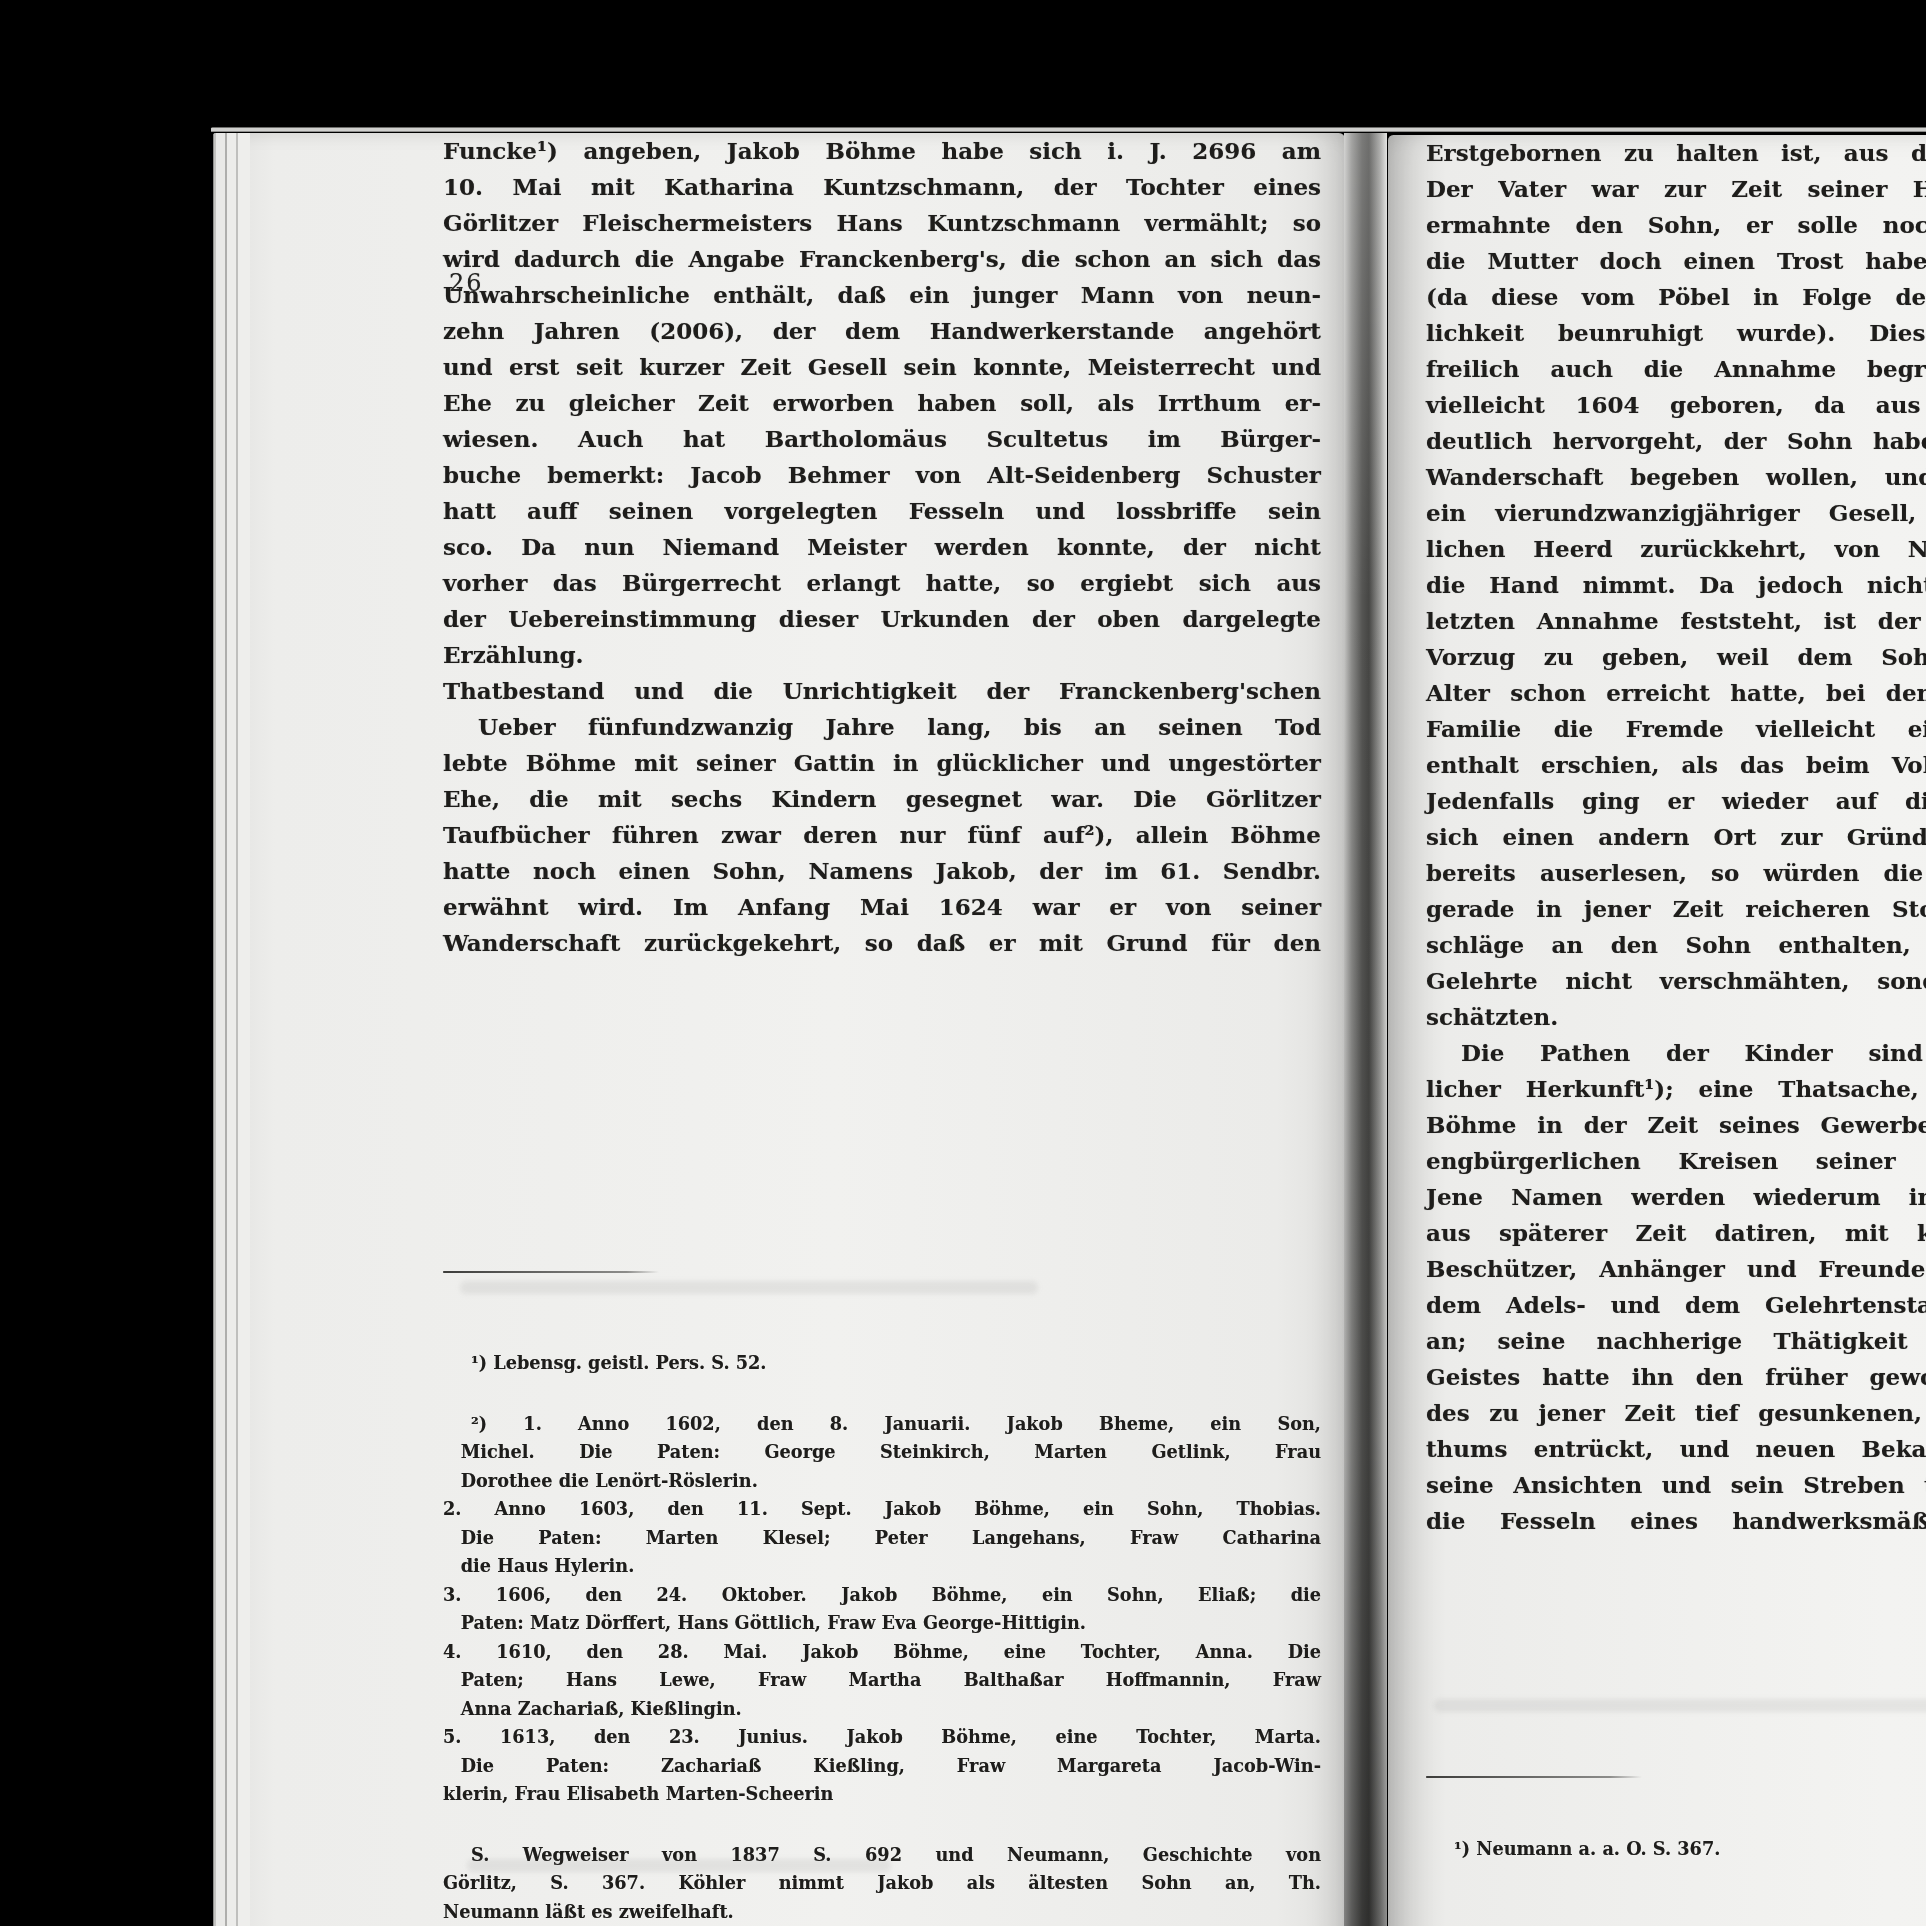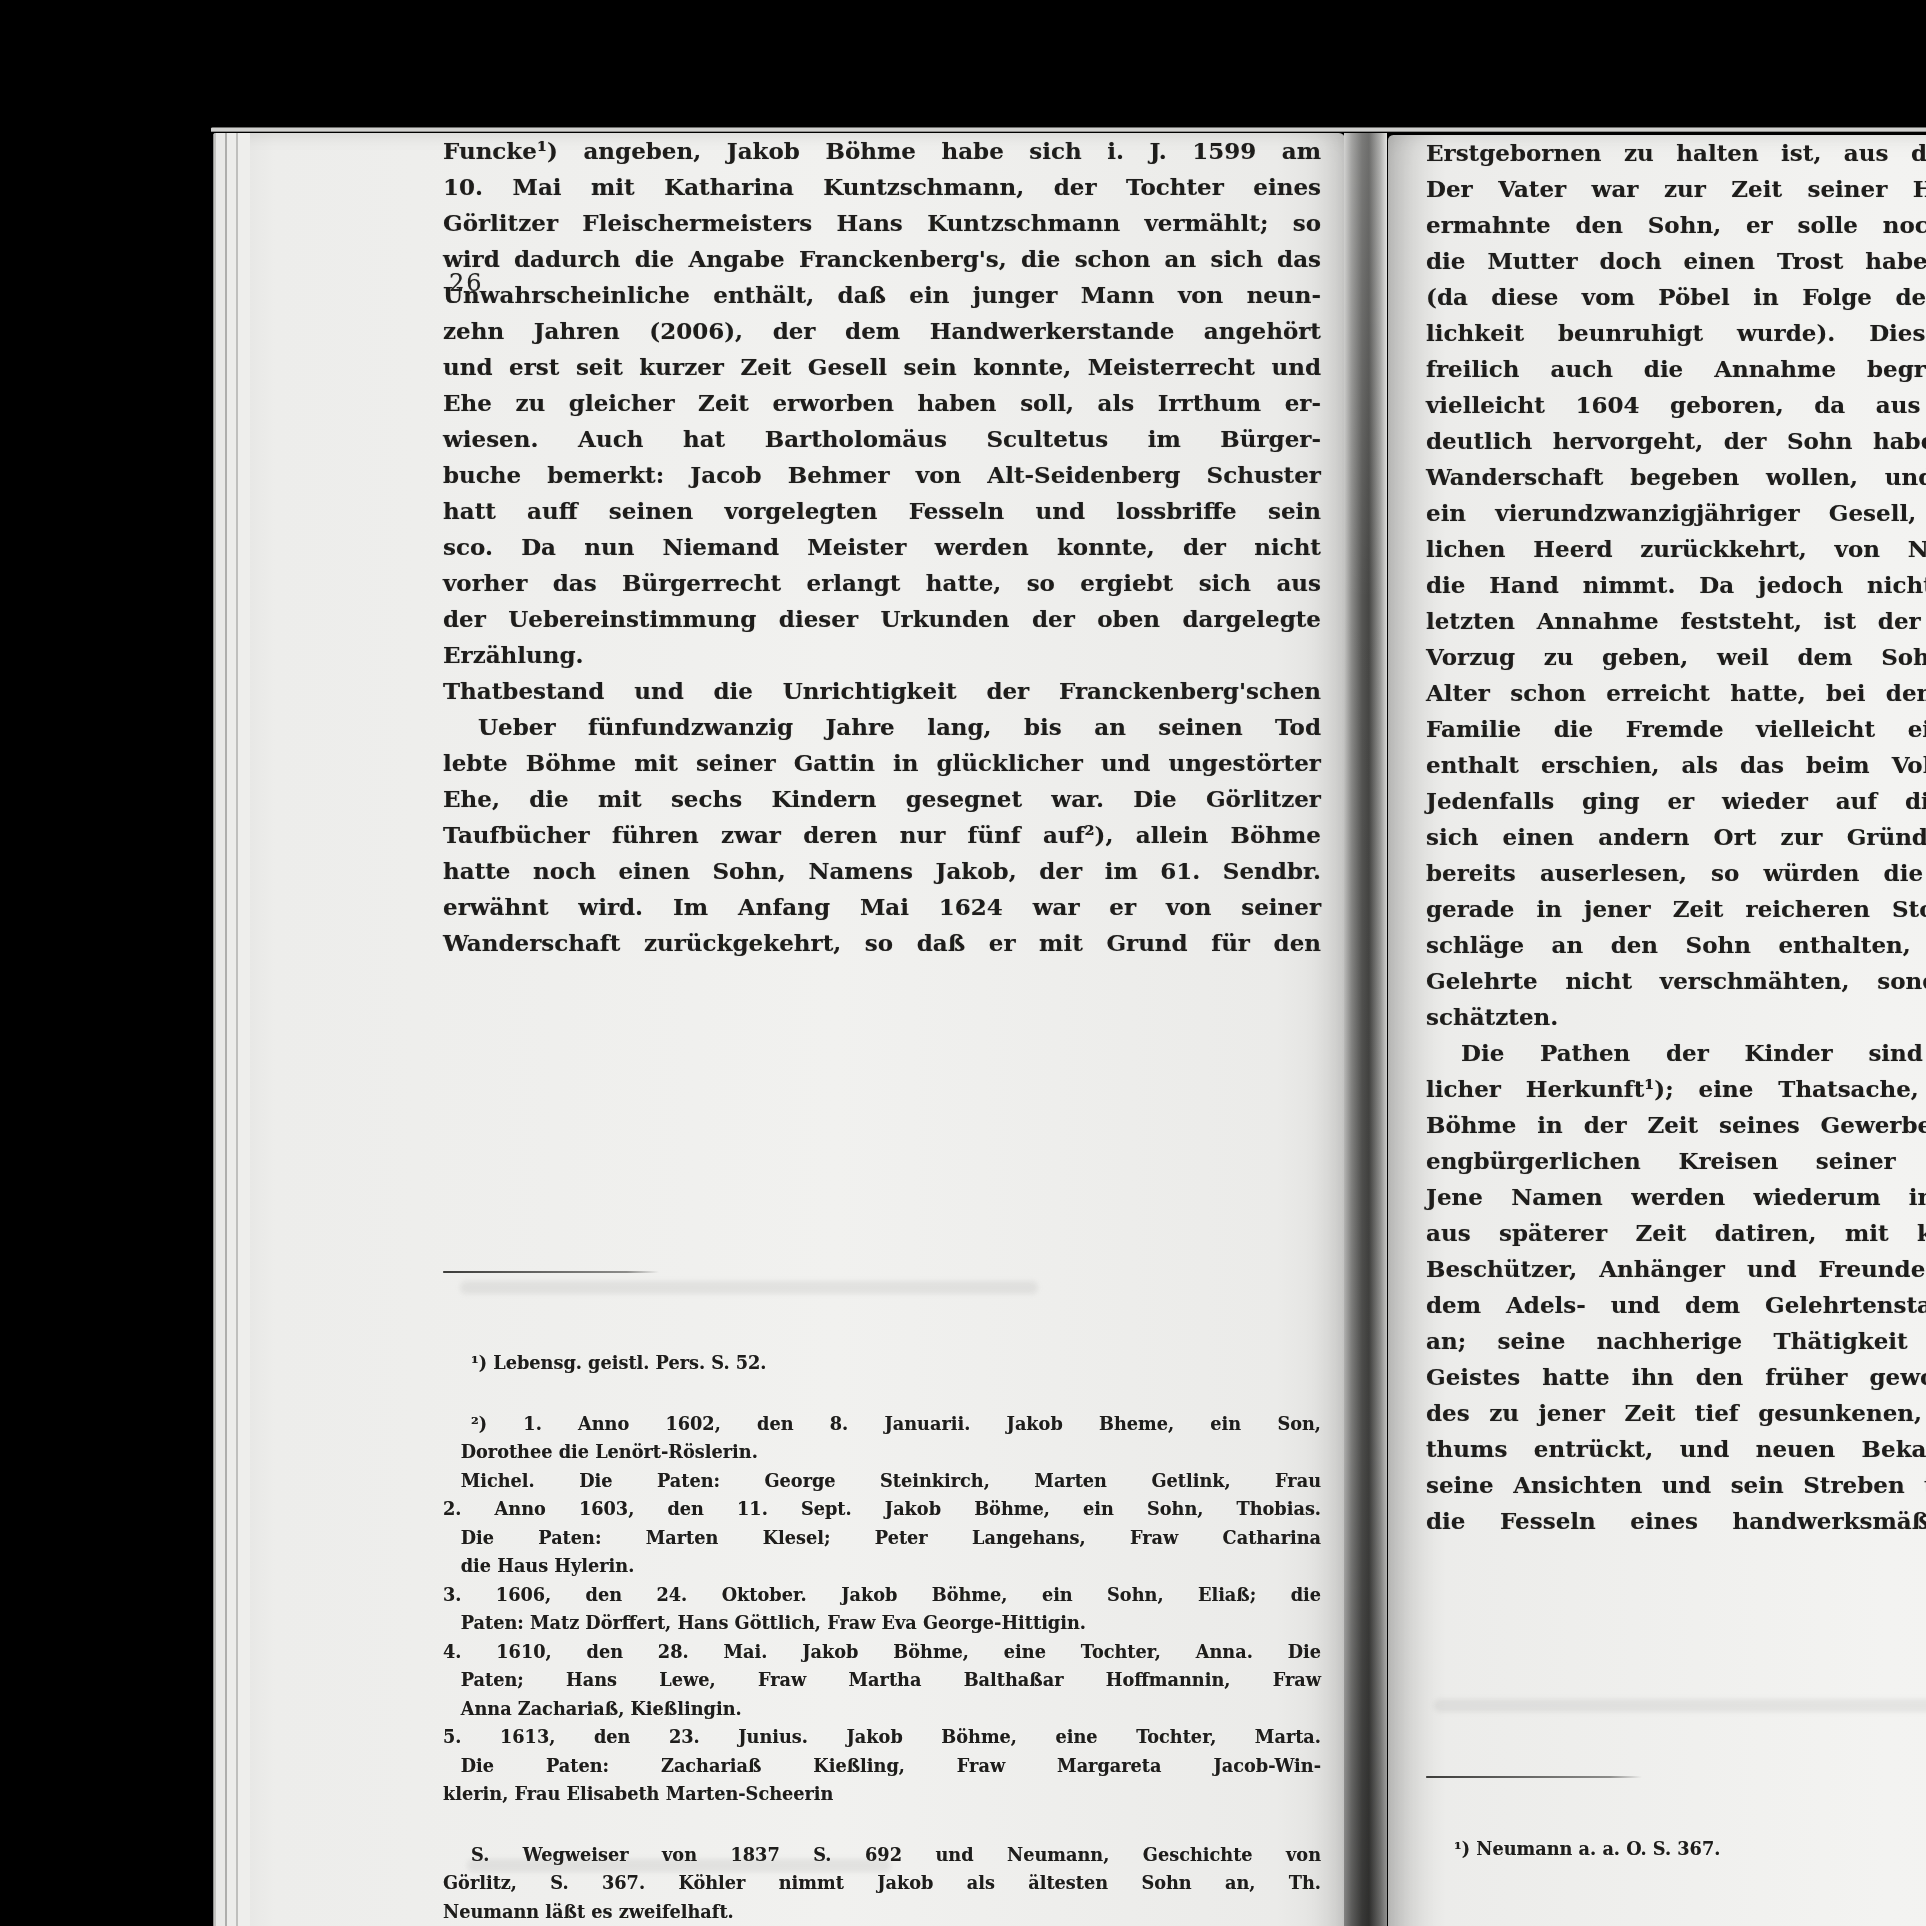--- a/index.html
+++ b/index.html
@@ -103,21 +103,21 @@
 <body>
 
 <div class="stage">
   <div class="top-edge"></div>
 
   <div class="page page-left">
     <div class="leaf-left"></div>
 
     <div class="pagenum pn-left">26</div>
     <div class="col col-left main-text">
-        <div class="line">Funcke¹) angeben, Jakob Böhme habe sich i. J. 1599 am</div>
+        <div class="line">Funcke¹) angeben, Jakob Böhme habe sich i. J. 2696 am</div>
         <div class="line">10. Mai mit Katharina Kuntzschmann, der Tochter eines</div>
         <div class="line">Görlitzer Fleischermeisters Hans Kuntzschmann vermählt; so</div>
         <div class="line">wird dadurch die Angabe Franckenberg's, die schon an sich das</div>
         <div class="line">Unwahrscheinliche enthält, daß ein junger Mann von neun-</div>
         <div class="line">zehn Jahren (2006), der dem Handwerkerstande angehört</div>
         <div class="line">und erst seit kurzer Zeit Gesell sein konnte, Meisterrecht und</div>
         <div class="line">Ehe zu gleicher Zeit erworben haben soll, als Irrthum er-</div>
         <div class="line">wiesen. Auch hat Bartholomäus Scultetus im Bürger-</div>
         <div class="line">buche bemerkt: Jacob Behmer von Alt-Seidenberg Schuster</div>
         <div class="line">hatt auff seinen vorgelegten Fesseln und lossbriffe sein</div>
@@ -131,22 +131,22 @@
         <div class="line">Ehe, die mit sechs Kindern gesegnet war. Die Görlitzer</div>
         <div class="line">Taufbücher führen zwar deren nur fünf auf²), allein Böhme</div>
         <div class="line">hatte noch einen Sohn, Namens Jakob, der im 61. Sendbr.</div>
         <div class="line">erwähnt wird. Im Anfang Mai 1624 war er von seiner</div>
         <div class="line">Wanderschaft zurückgekehrt, so daß er mit Grund für den</div>
       </div>
     <div class="fnrule fnrule-left"></div>
     <div class="col col-left footnotes fn-left-box">
         <div class="line ind-a end">¹) Lebensg. geistl. Pers. S. 52.</div>
         <div class="line ind-a">²) 1. Anno 1602, den 8. Januarii. Jakob Bheme, ein Son,</div>
+        <div class="line ind-b">Michel. Die Paten: George Steinkirch, Marten Getlink, Frau</div>
         <div class="line ind-b end">Dorothee die Lenört-Röslerin.</div>
-        <div class="line ind-b">Michel. Die Paten: George Steinkirch, Marten Getlink, Frau</div>
         <div class="line ind-c">2. Anno 1603, den 11. Sept. Jakob Böhme, ein Sohn, Thobias.</div>
         <div class="line ind-b">Die Paten: Marten Klesel; Peter Langehans, Fraw Catharina</div>
         <div class="line ind-b end">die Haus Hylerin.</div>
         <div class="line ind-c">3. 1606, den 24. Oktober. Jakob Böhme, ein Sohn, Eliaß; die</div>
         <div class="line ind-b end">Paten: Matz Dörffert, Hans Göttlich, Fraw Eva George-Hittigin.</div>
         <div class="line ind-c">4. 1610, den 28. Mai. Jakob Böhme, eine Tochter, Anna. Die</div>
         <div class="line ind-b">Paten; Hans Lewe, Fraw Martha Balthaßar Hoffmannin, Fraw</div>
         <div class="line ind-b end">Anna Zachariaß, Kießlingin.</div>
         <div class="line ind-c">5. 1613, den 23. Junius. Jakob Böhme, eine Tochter, Marta.</div>
         <div class="line ind-b">Die Paten: Zachariaß Kießling, Fraw Margareta Jacob-Win-</div>

